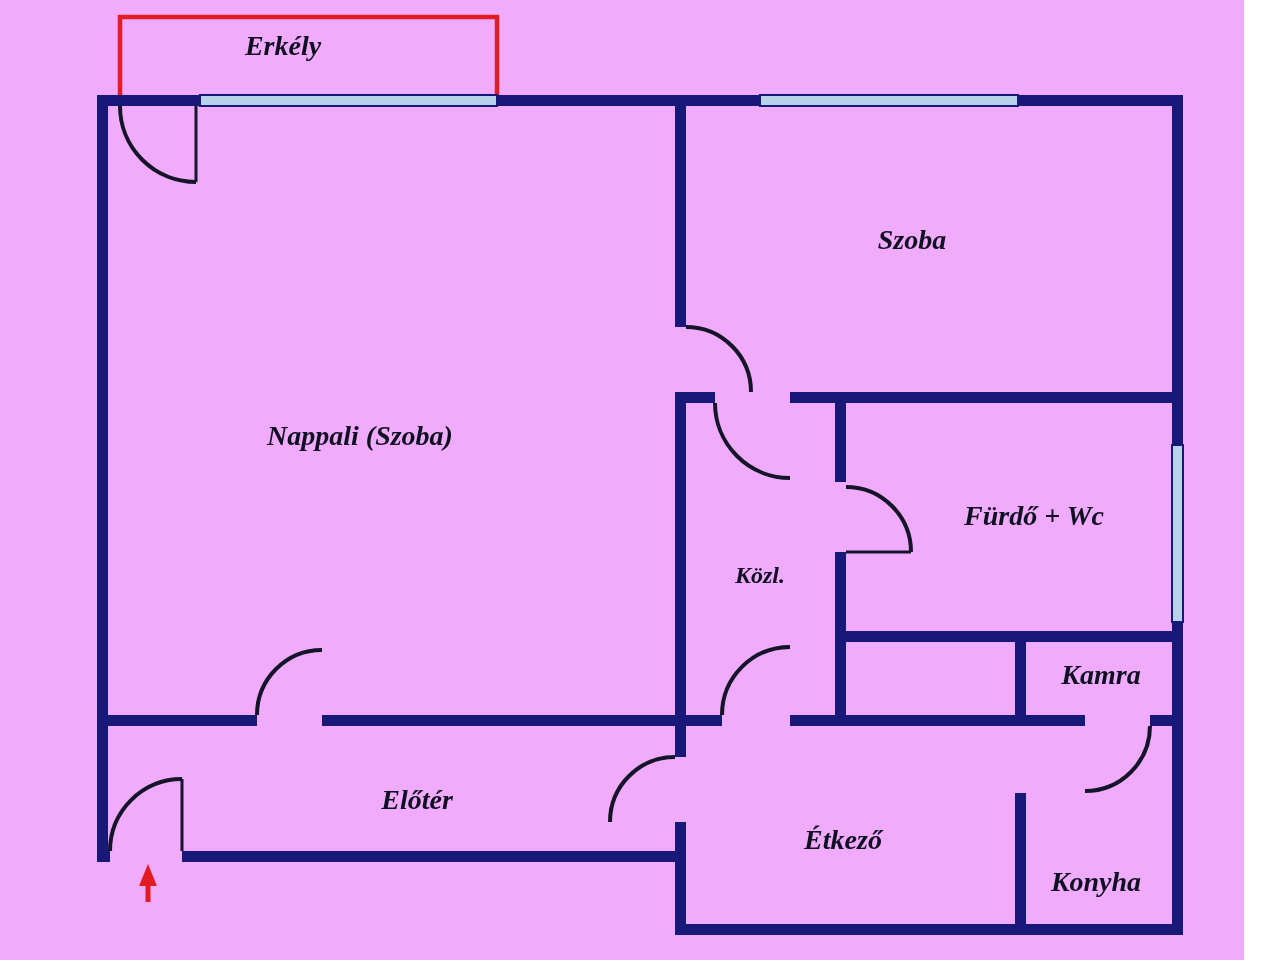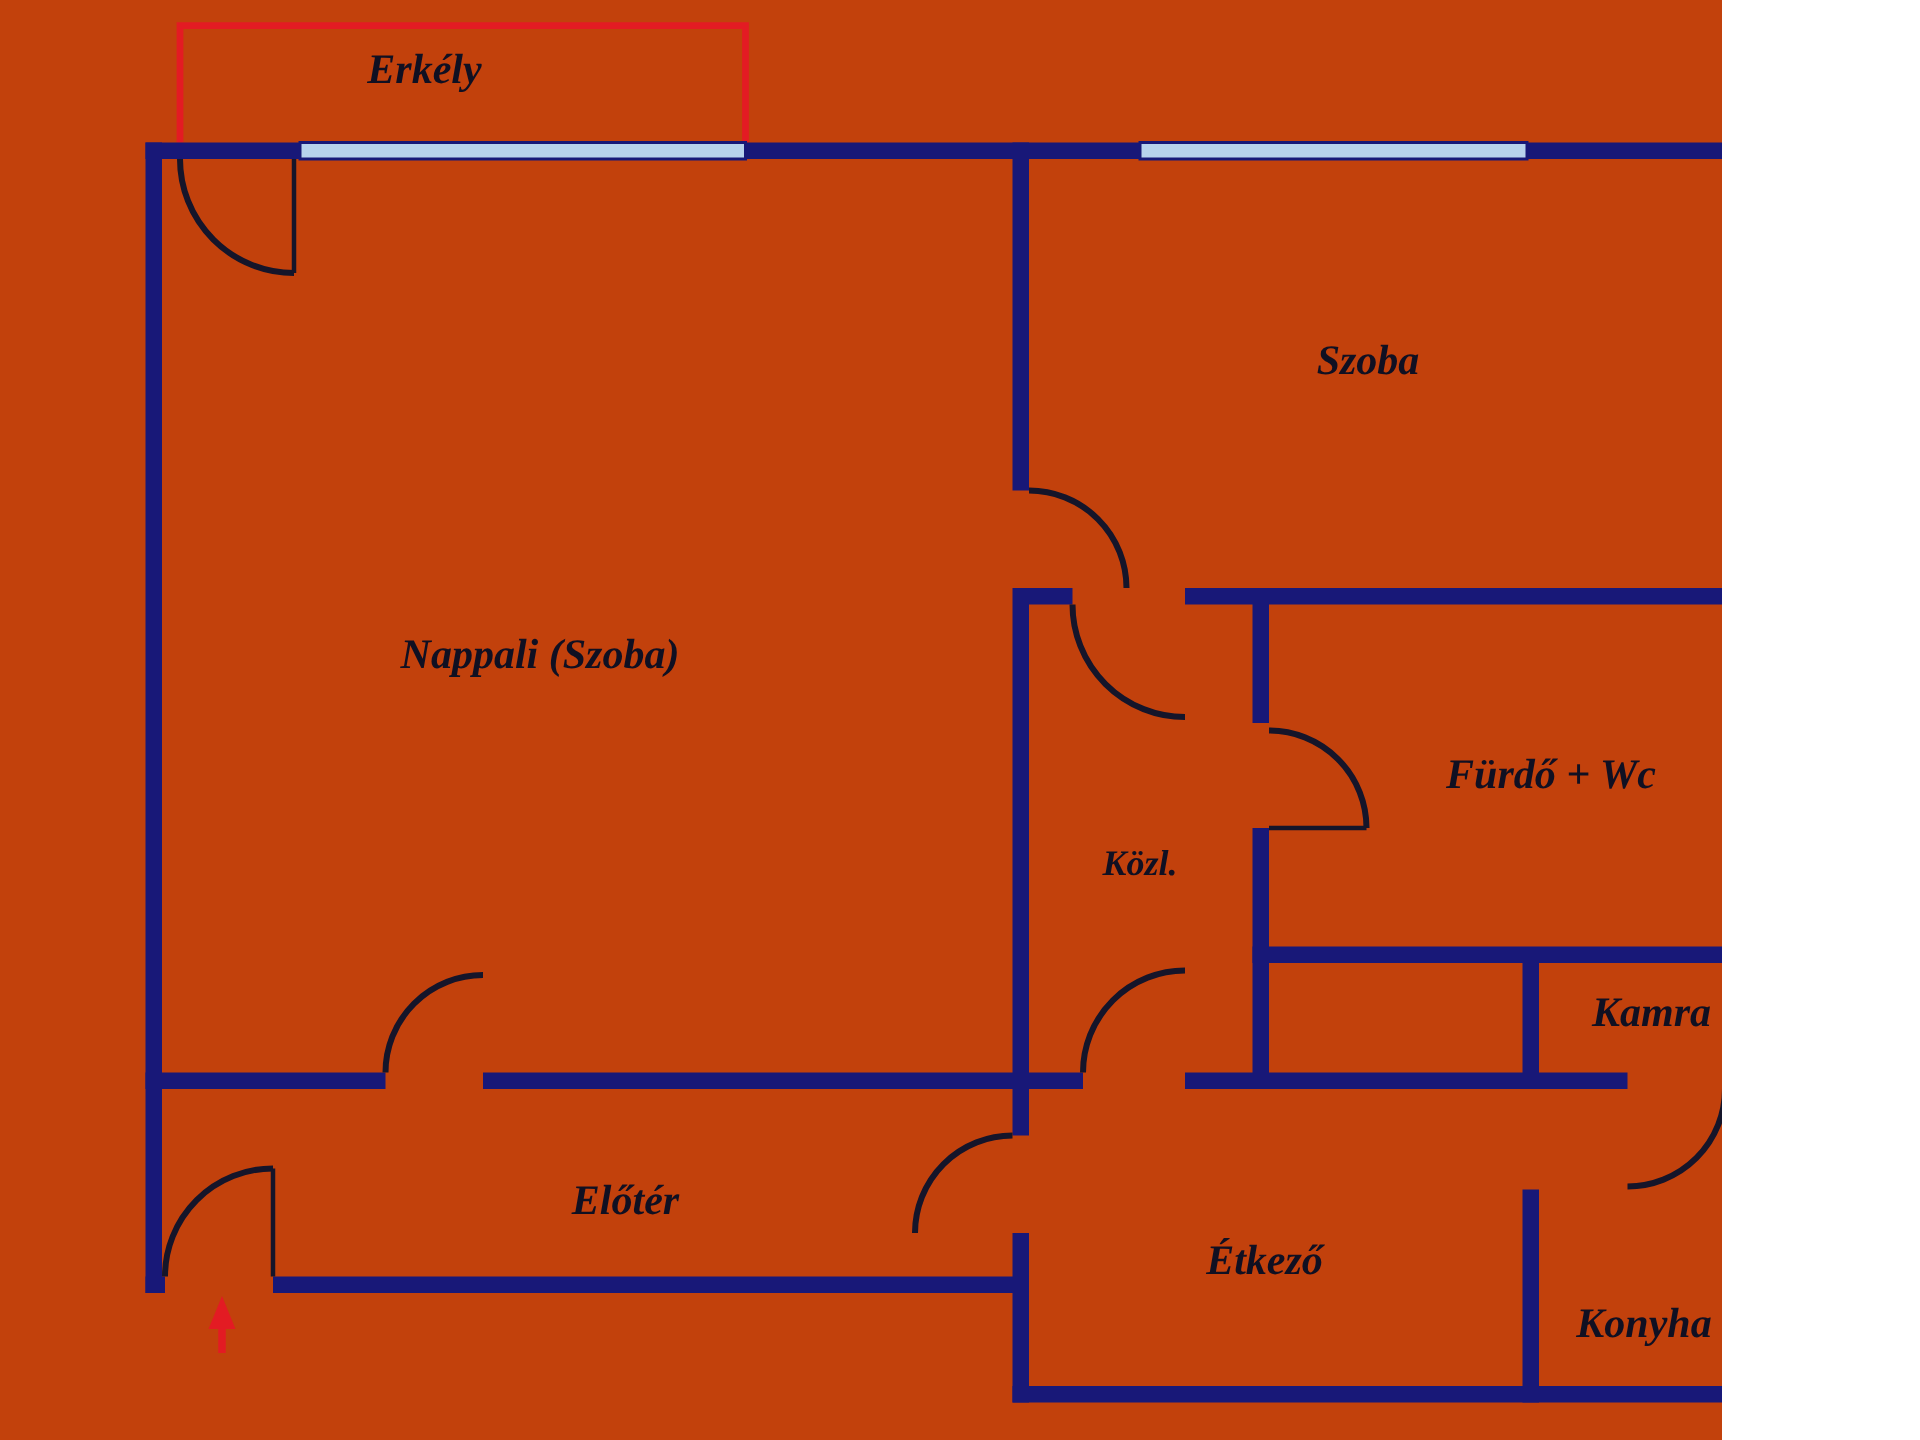--- a/index.html
+++ b/index.html
@@ -1,16 +1,16 @@
 <!DOCTYPE html>
 <html><head>
 <meta charset="utf-8">
 <style>
   html,body{margin:0;padding:0;background:#ffffff;}
-  .plan{width:1148px;height:960px;position:relative;background:#c2410c;overflow:hidden;}
+  .plan{width:1244px;height:960px;position:relative;background:#f0abfc;overflow:hidden;}
   .plan svg{display:block;}
   .wall{fill:#181878;}
   .window{fill:#b8d2ec;stroke:#181878;stroke-width:2;}
   .door{fill:none;stroke:#15152a;stroke-width:4;}
   .leaf{stroke:#15152a;stroke-width:3;}
   .balcony{fill:none;stroke:#e31b23;stroke-width:4.5;}
   .arrow-stem{stroke:#e31b23;stroke-width:5;}
   .arrow-head{fill:#e31b23;}
   .room-label{
     font-family:"Liberation Serif","DejaVu Serif",serif;

